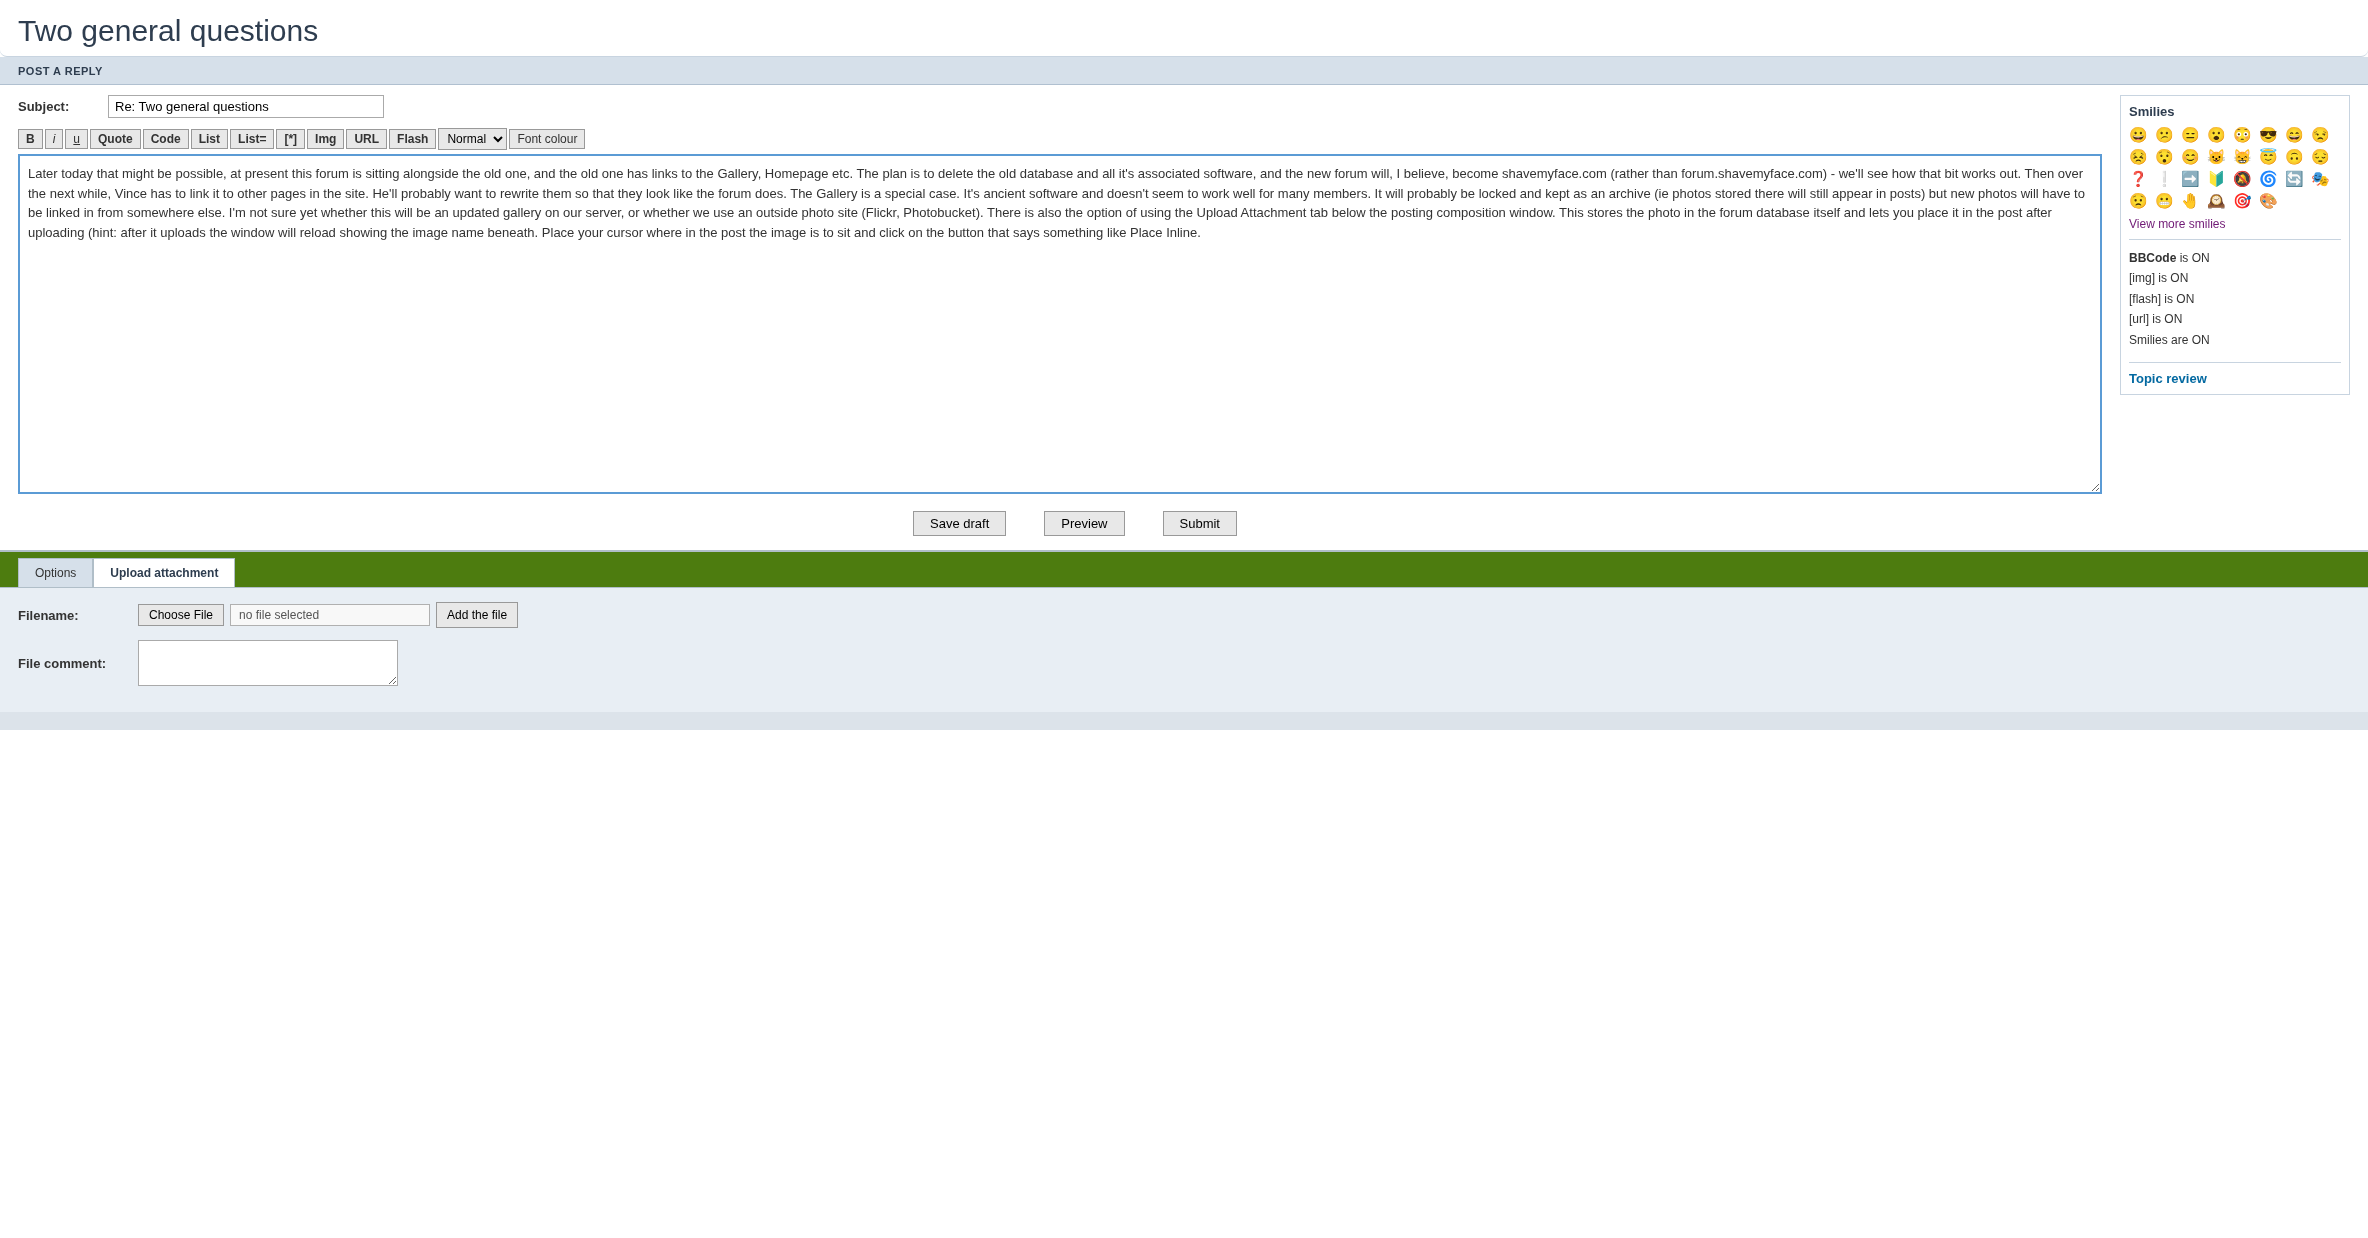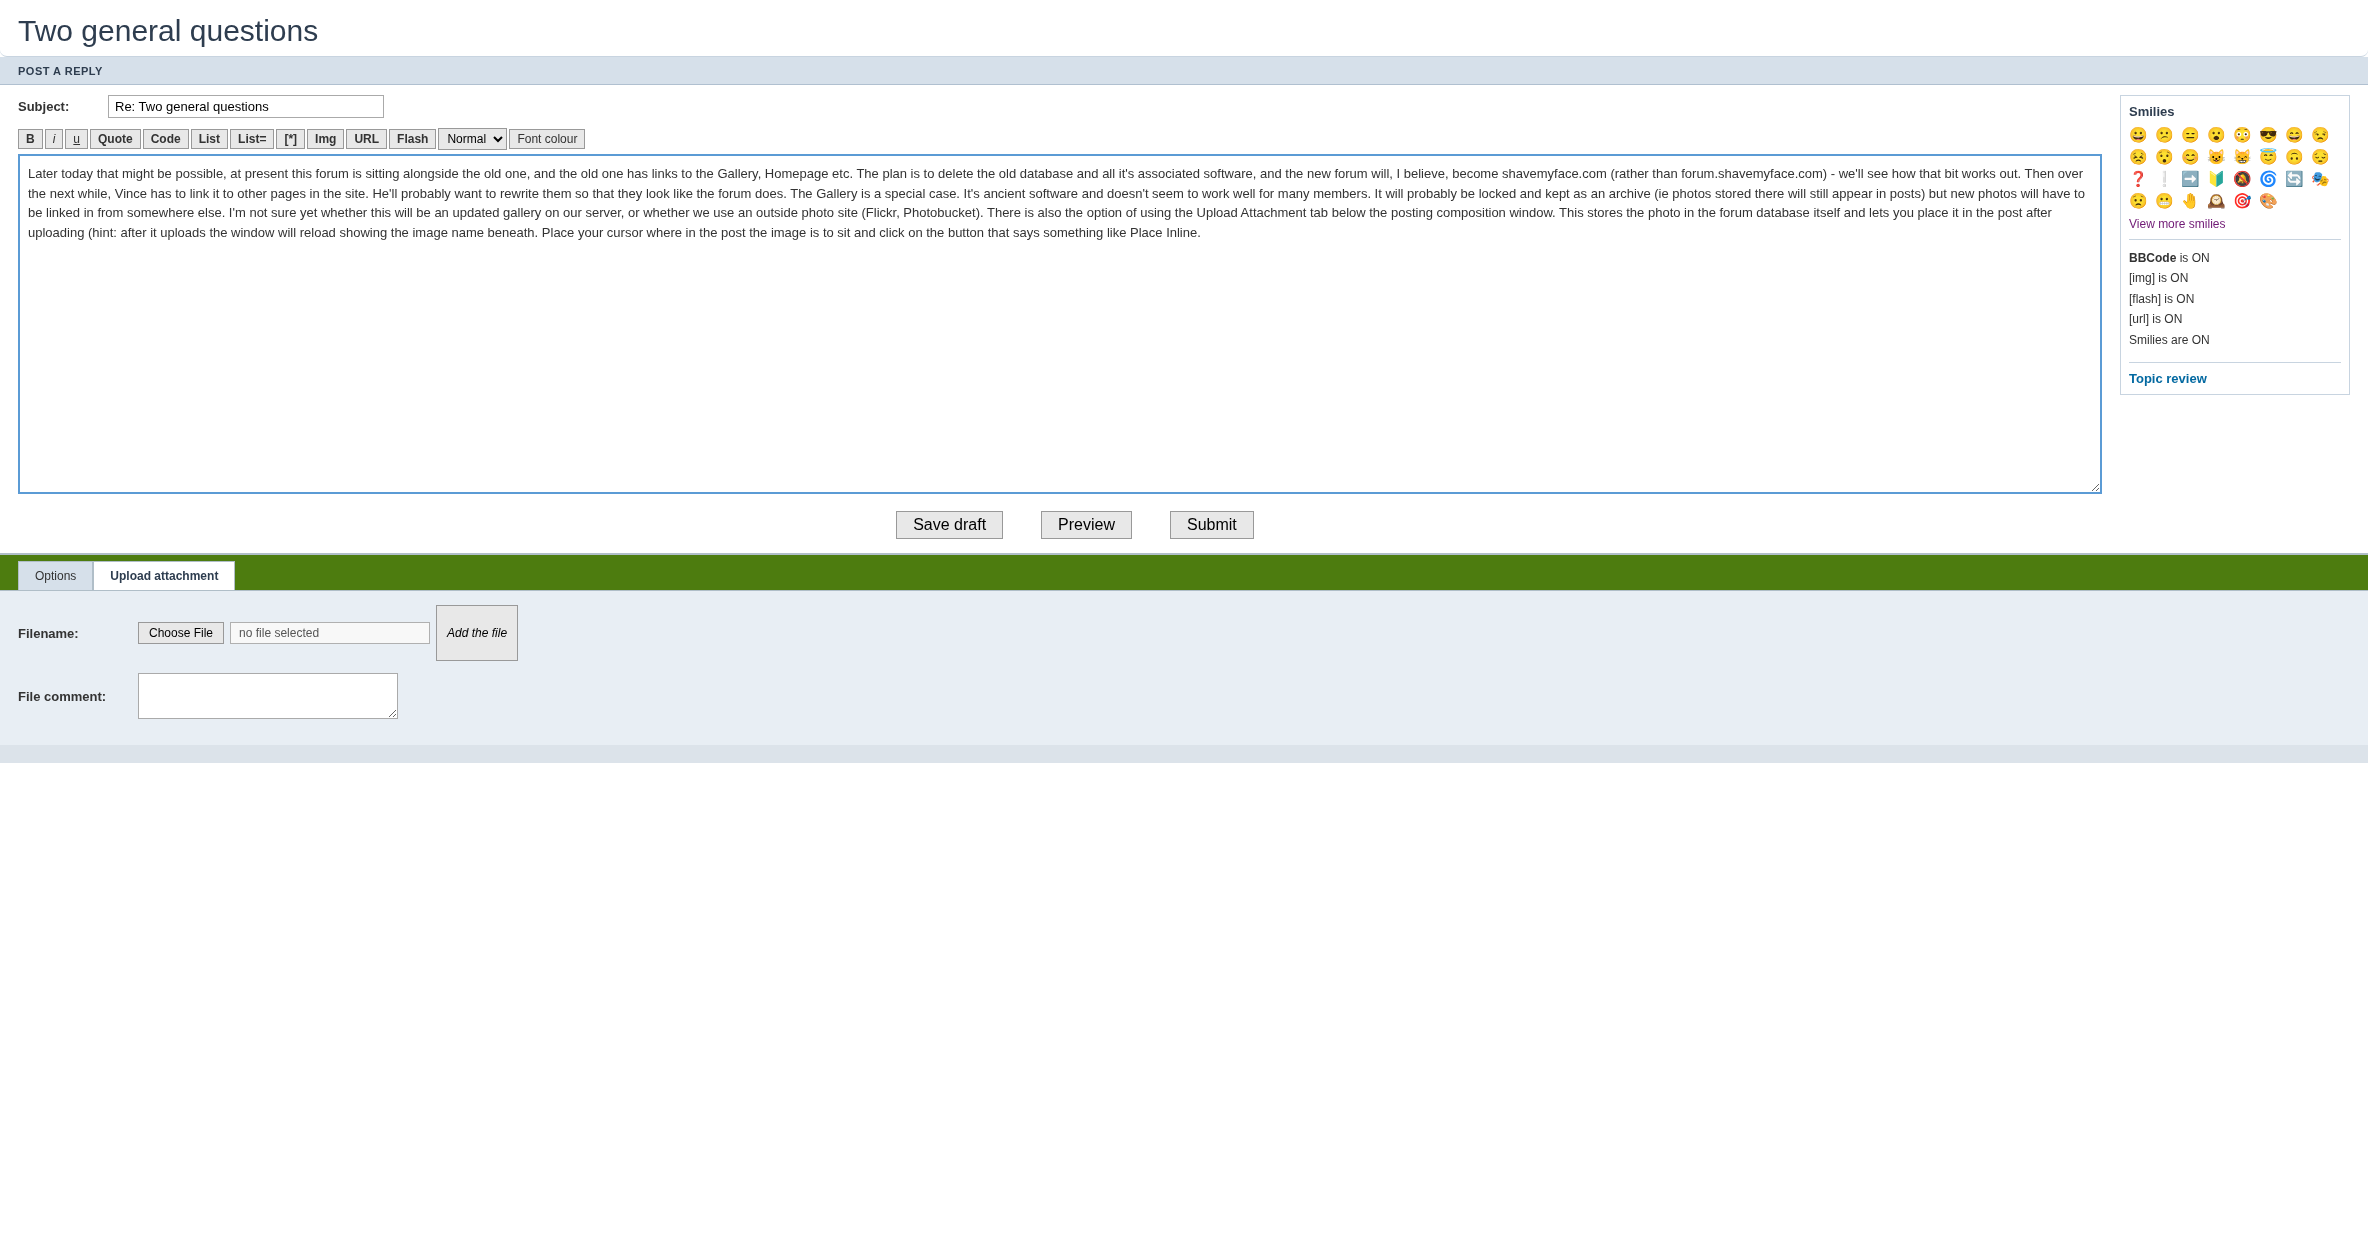--- a/index.html
+++ b/index.html
@@ -99,21 +99,21 @@
     }
     .action-row {
       display: flex;
       justify-content: center;
       gap: 8px;
       padding: 14px 0;
     }
     .action-row button {
       border: 1px solid #999;
       background: #e8e8e8;
-      font-size: 16px;
+      font-size: 13px;
       padding: 4px 16px;
       cursor: pointer;
       margin-left: 30px;
     }
     .sidebar {
       width: 230px;
       min-width: 180px;
     }
     .smilies-box {
       background: #fff;
@@ -234,23 +234,22 @@
       color: #555;
       border: 1px solid #b0b0b0;
       padding: 3px 8px;
       background: #f8f8f8;
       min-width: 200px;
     }
     .add-file-btn {
       border: 1px solid #999;
       background: #e8e8e8;
       font-size: 12px;
-      padding: 20px 10px;
-      cursor: pointer;
-      font-style: italic;
+      padding: 5px 10px;
+      cursor: pointer;
     }
     .file-comment-input {
       border: 1px solid #aaa;
       width: 260px;
       height: 46px;
       font-size: 12px;
       padding: 4px;
       resize: both;
     }
   </style>

